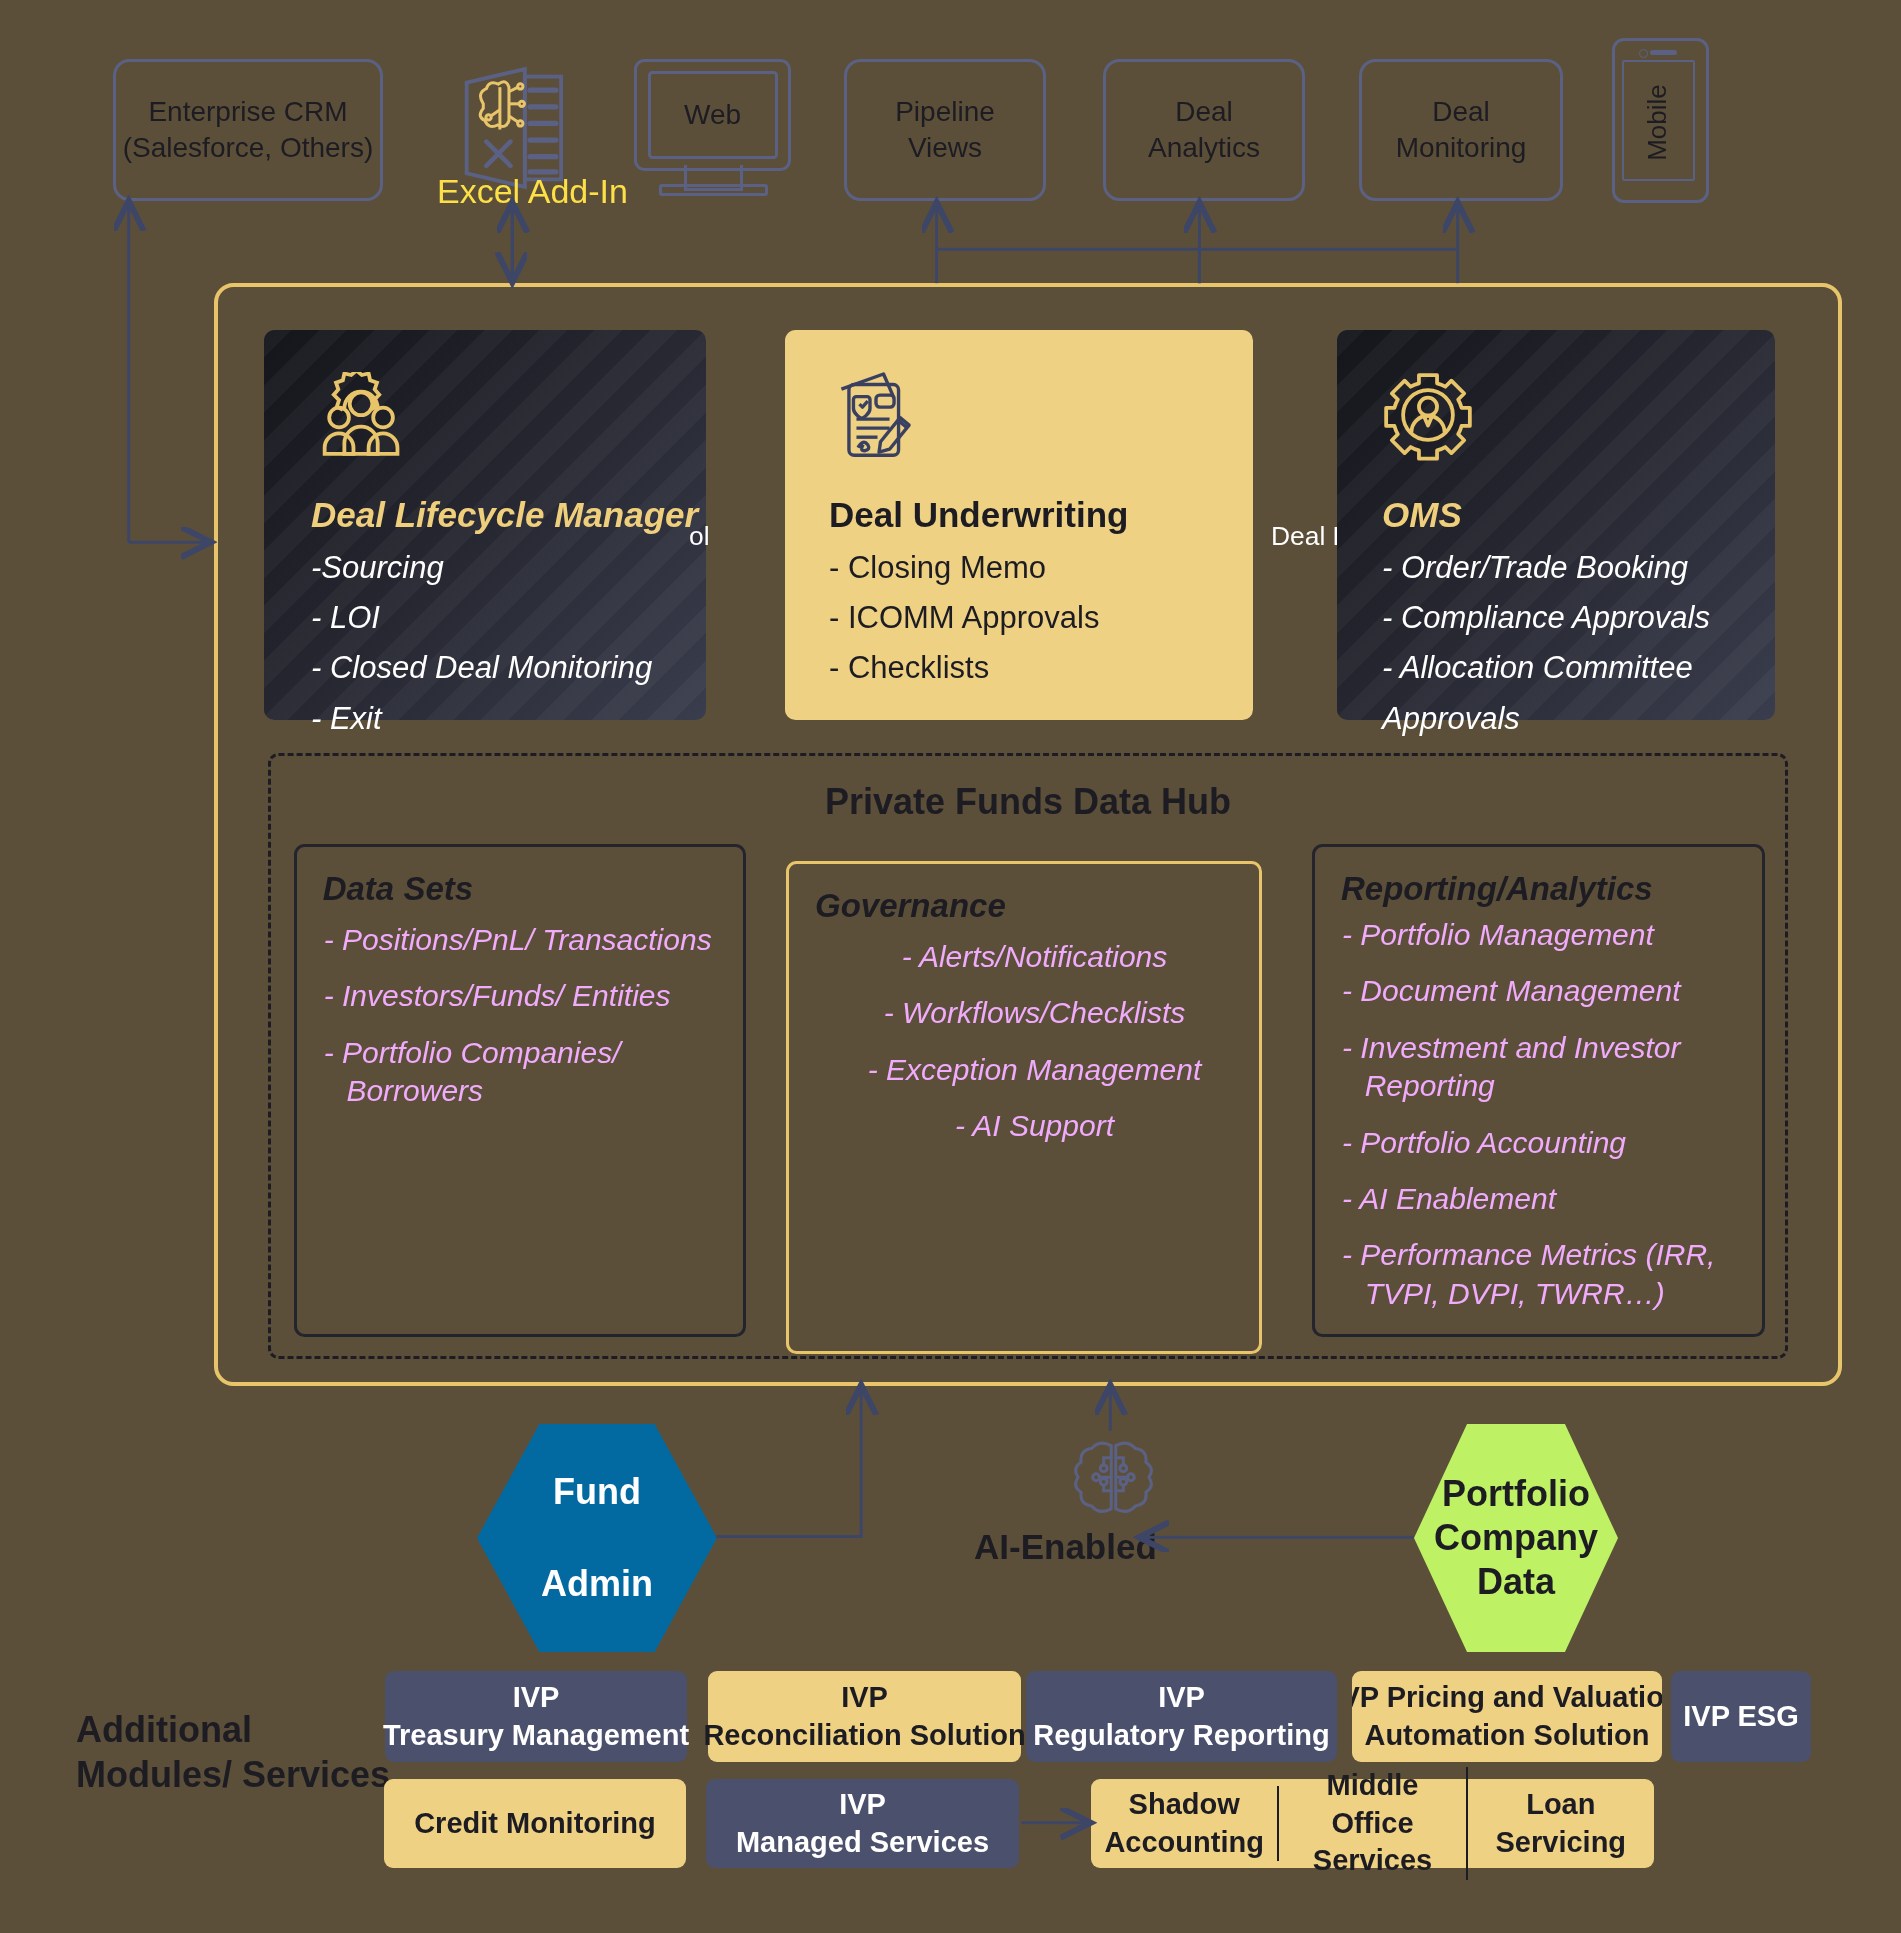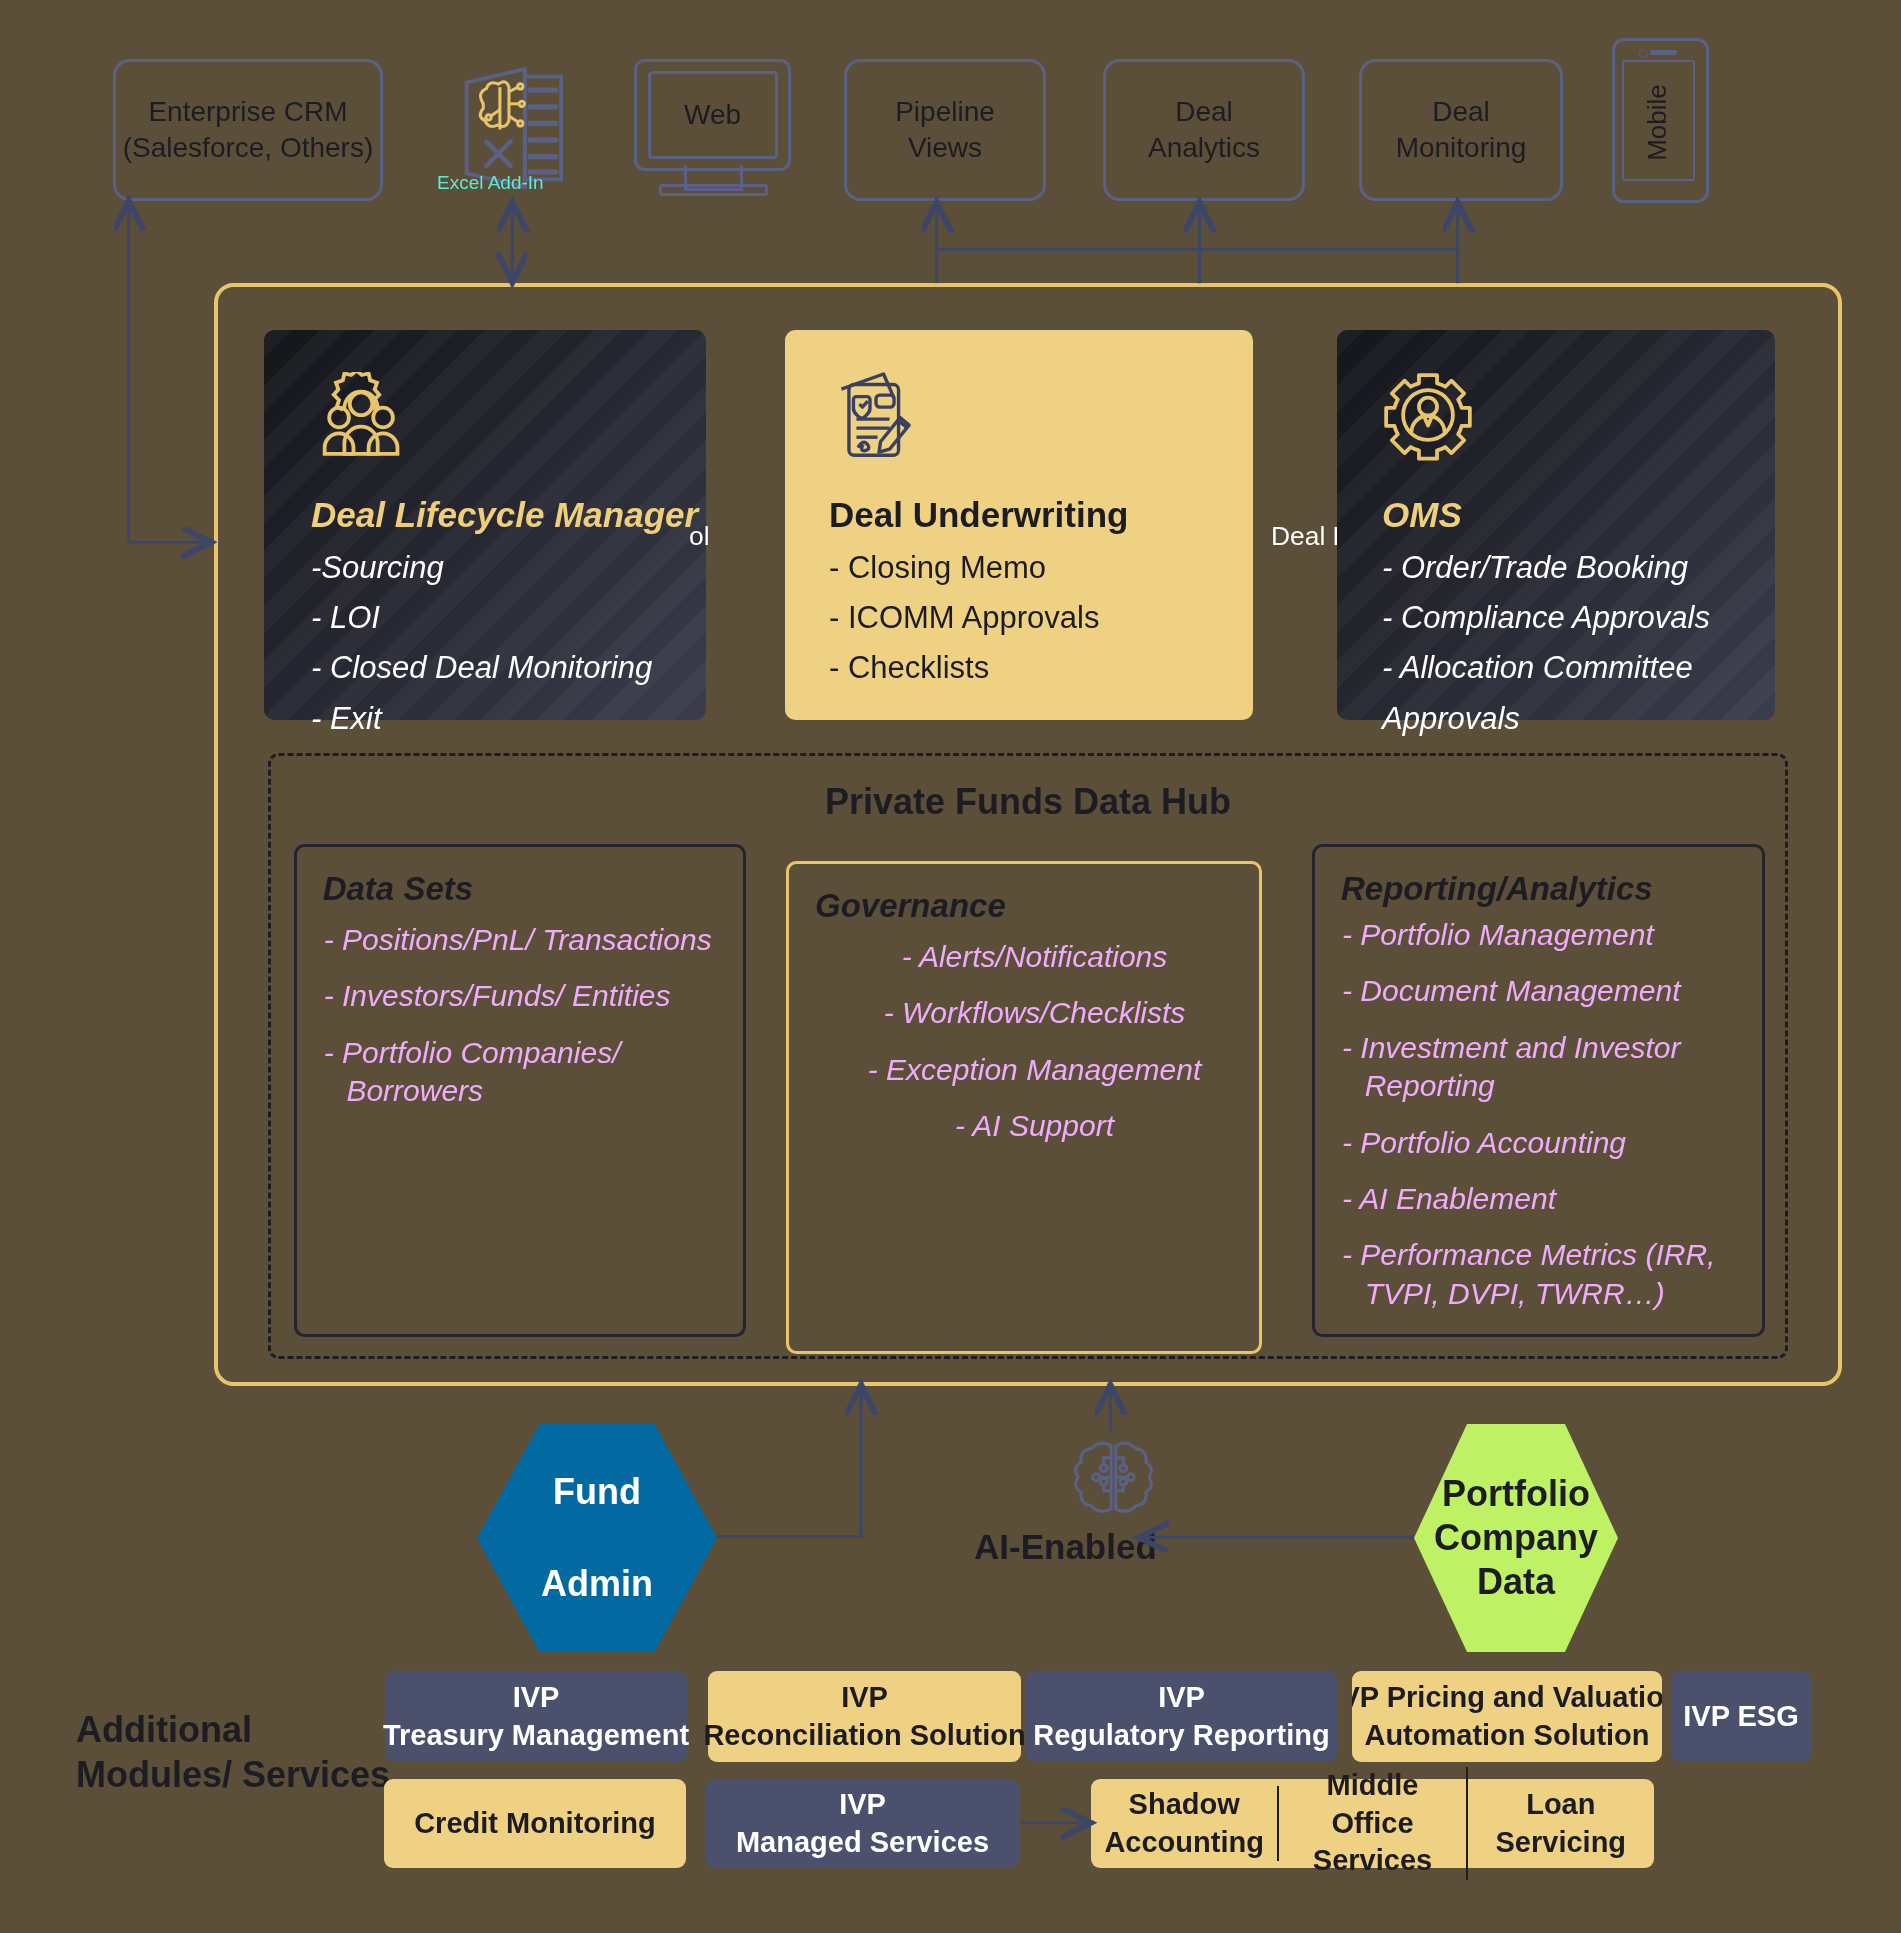--- a/index.html
+++ b/index.html
@@ -39,21 +39,21 @@
   
   .phone-body{position:absolute;border:3px solid #5a6184;border-radius:12px;}
   .phone-screen{position:absolute;border:2.3px solid #5a6184;border-radius:2.3px;}
   .phone-speaker{position:absolute;background:#5a6184;border-radius:3px;}
   .phone-dot{position:absolute;border:1.5px solid #5a6184;border-radius:50%;}
   .phone-label{
     position:absolute;color:#1c1c22;font-size:26px;
     transform:rotate(-90deg);transform-origin:center center;
     white-space:nowrap;
   }
-  .excel-label{position:absolute;color:#5eead4;font-size:19px;white-space:nowrap;}
+  .excel-label{position:absolute;color:#fde047;font-size:34px;white-space:nowrap;}
 
   
   #platform-container{
     position:absolute;
     left:214px;top:283px;width:1620px;height:1095px;
     border:4.5px solid #e8c56a;
     border-radius:19.6px;
   }
   
   .pcard{

